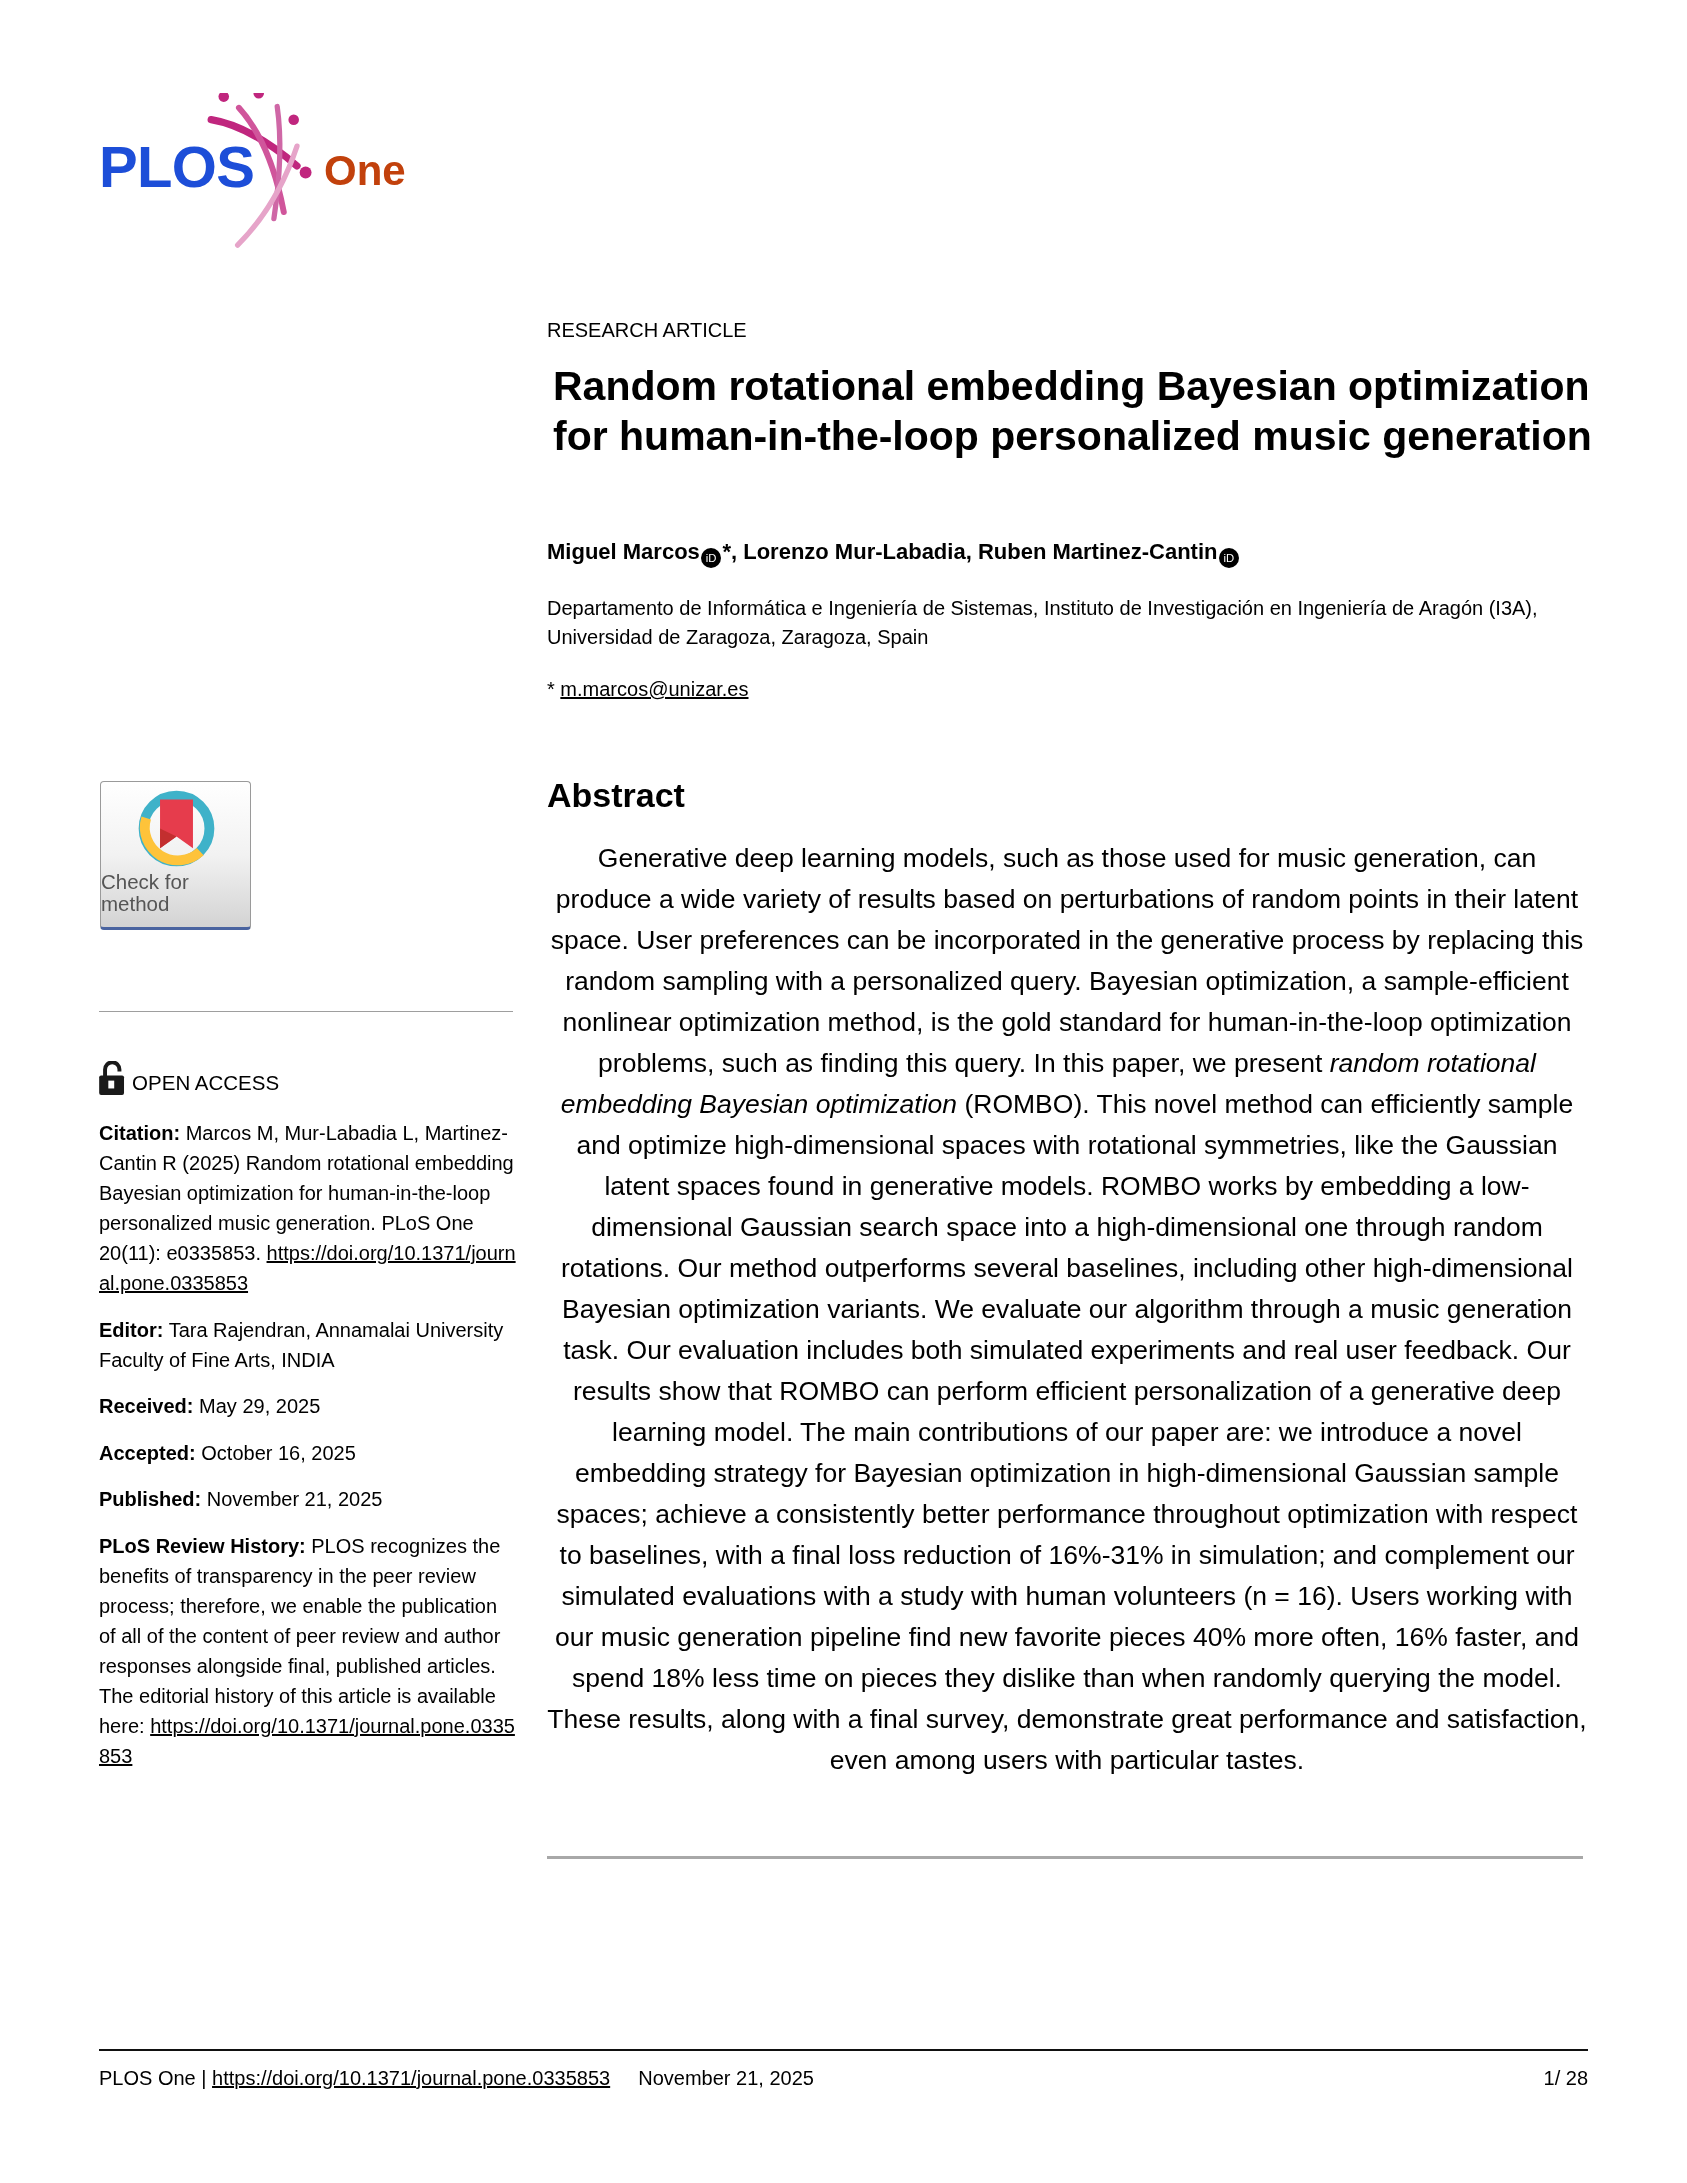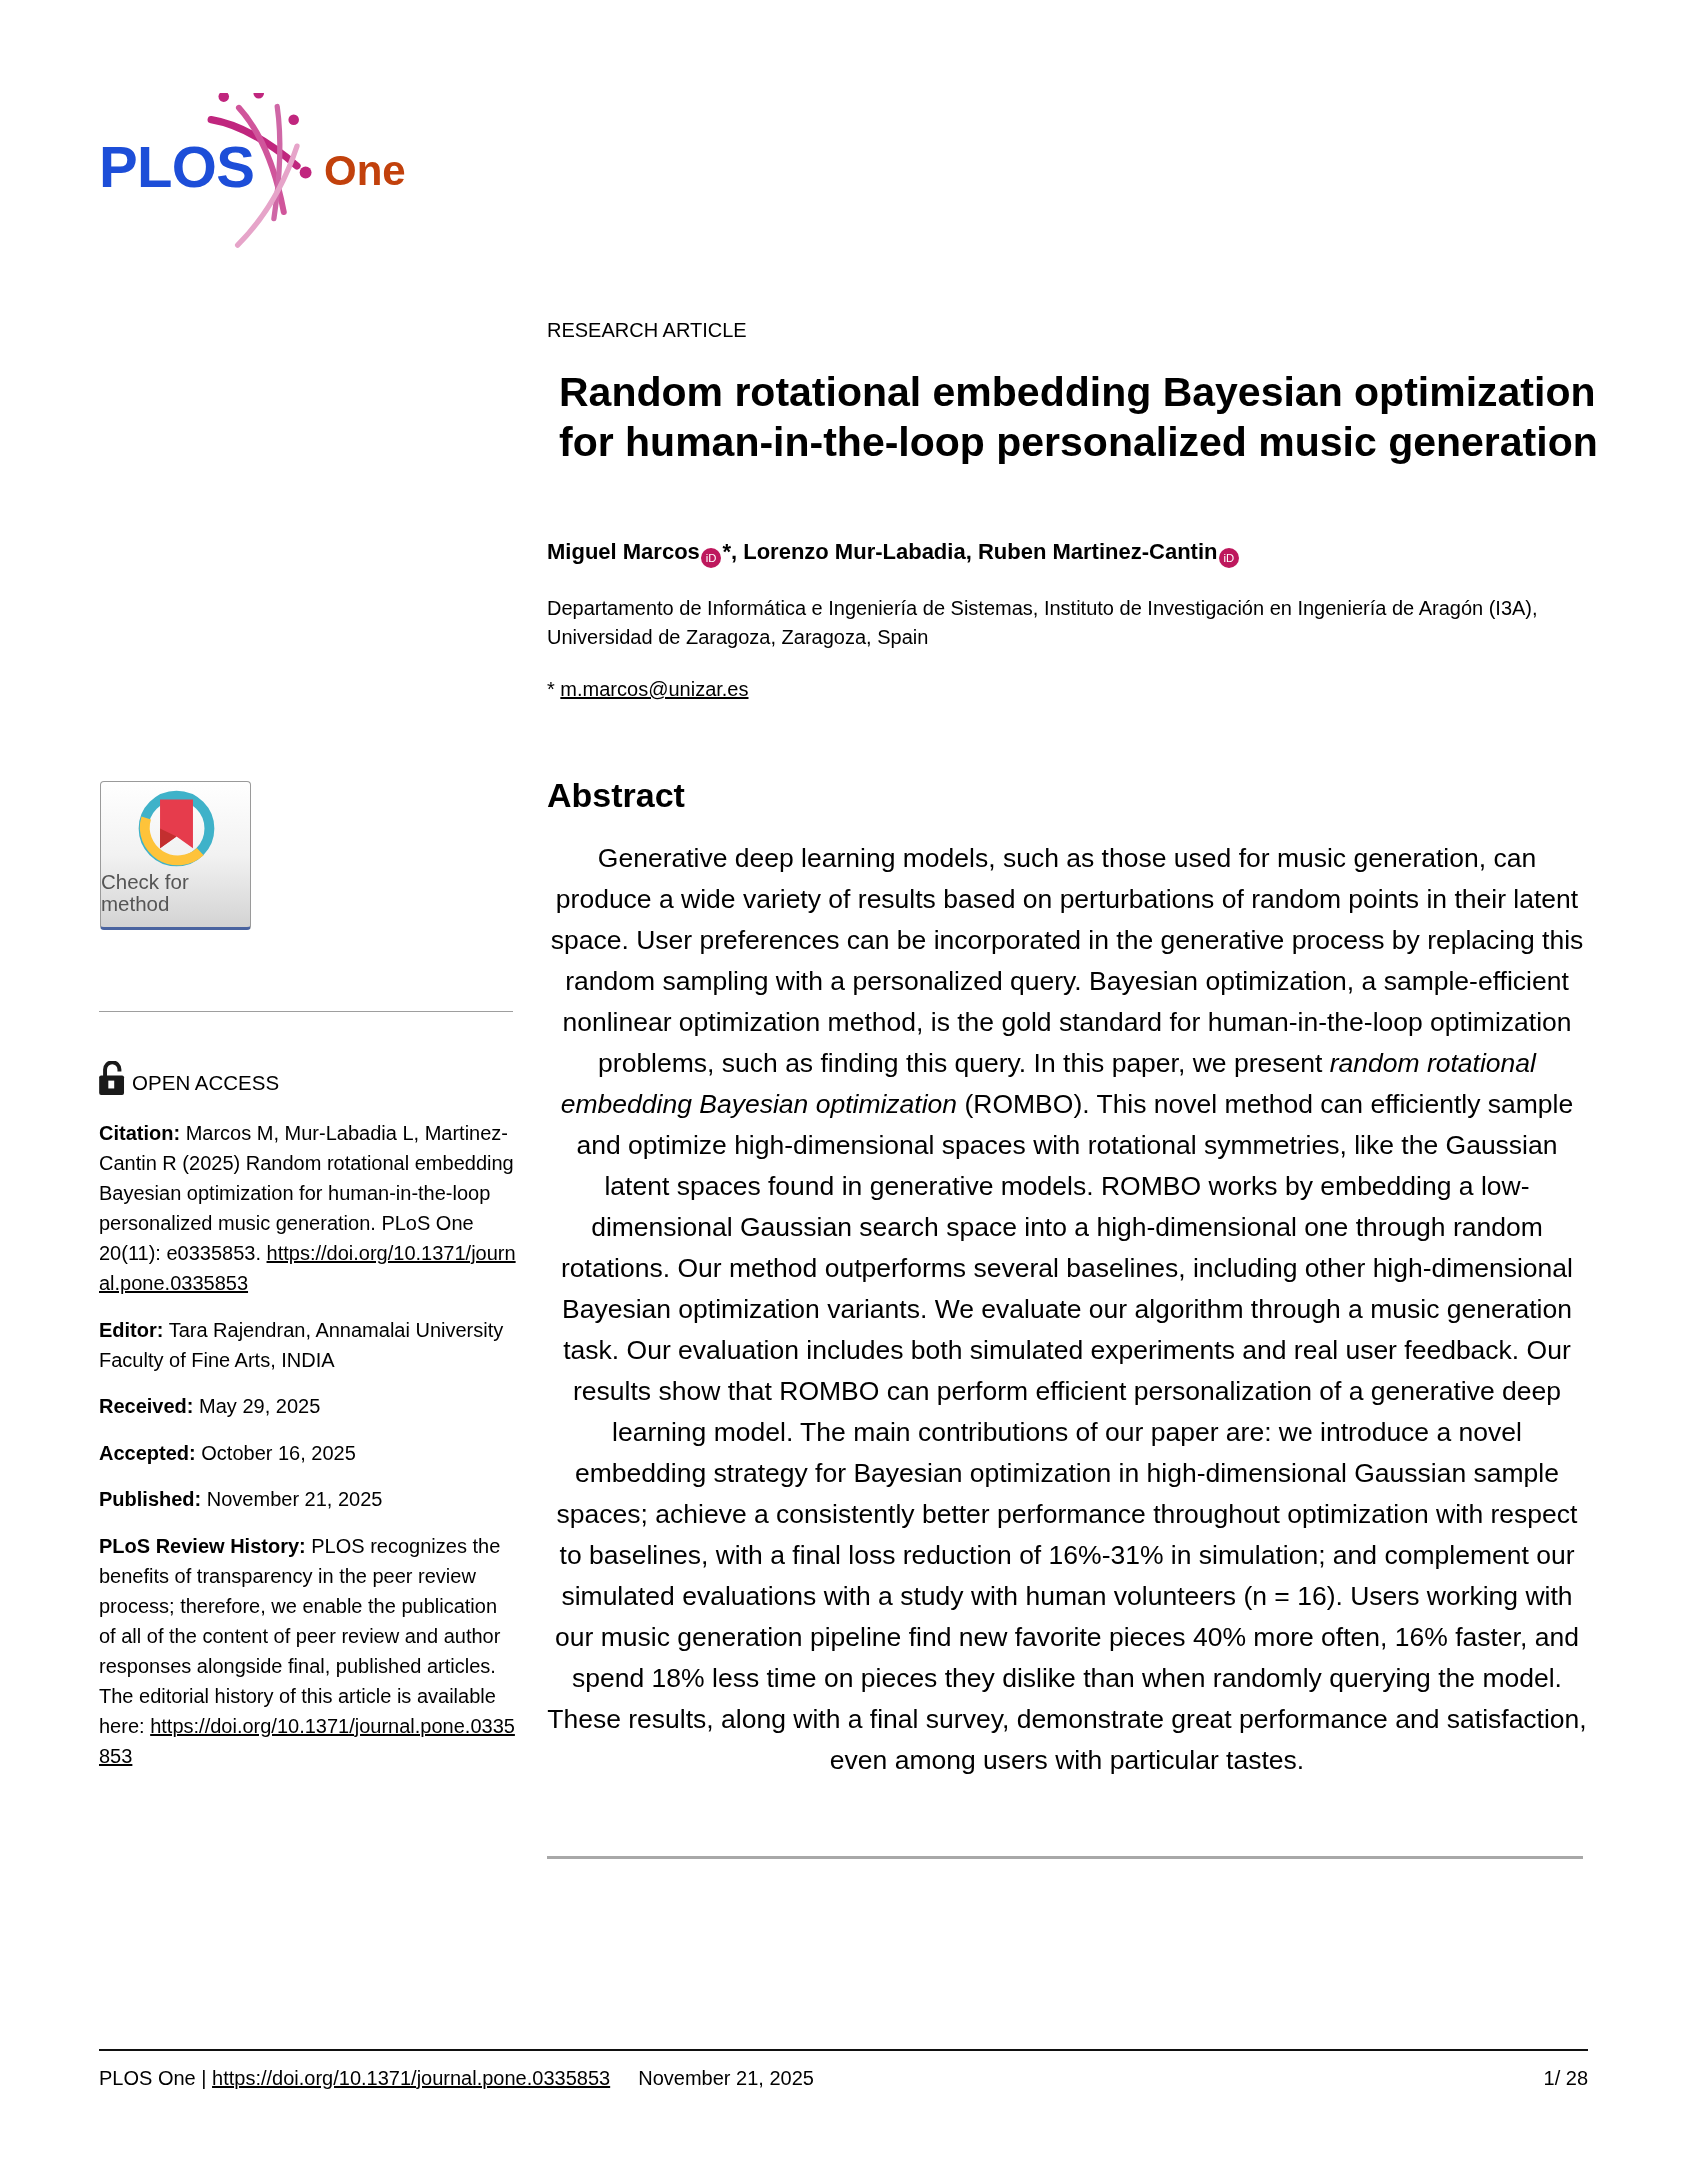--- a/index.html
+++ b/index.html
@@ -10,23 +10,23 @@
   
   .logo { position: absolute; left: 99px; top: 93px; width: 331px; height: 165px; }
   .logo .plos { position: absolute; left: 0; top: 40px; font-size: 58px; font-weight: 700;
                 color: #1d4ed8; letter-spacing: -0.7px; }
   .logo .one { position: absolute; left: 225px; top: 54px; font-size: 42px; font-weight: 700; color: #c2410c; }
   .logo svg { position: absolute; left: 99px; top: 0; }
 
   
   .article-type { position: absolute; left: 547px; top: 319px; font-size: 20px; }
   .title { position: absolute; left: 547px; top: 355px; width: 1046px; font-size: 41px;
-           font-weight: 700; line-height: 50px; margin: 12px; }
+           font-weight: 700; line-height: 50px; margin: 6px; }
   .authors { position: absolute; left: 547px; top: 539px; font-size: 22px; font-weight: 700; white-space: nowrap; }
-  .orcid { display: inline-block; width: 20px; height: 20px; border-radius: 50%; background: #be185d;
+  .orcid { display: inline-block; width: 20px; height: 20px; border-radius: 50%; background: #000000;
            color: #fff; font-size: 11.3px; font-weight: 400; text-align: center; line-height: 20px;
            vertical-align: -2.6px; margin: 0 1.3px; }
   .affiliation { position: absolute; left: 547px; top: 594px; width: 1046px; font-size: 20px; line-height: 28.5px; }
   .corresp { position: absolute; left: 547px; top: 678px; font-size: 20px; }
 
   
   .crossmark { position: absolute; left: 100px; top: 781px; width: 151px; height: 149px;
                border: 1.3px solid #9a9a9a; border-radius: 4px;
                background: linear-gradient(#ffffff 0%, #f2f2f2 50%, #d3d3d3 100%);
                border-bottom: 3.3px solid #4a64a0; box-sizing: border-box; }

